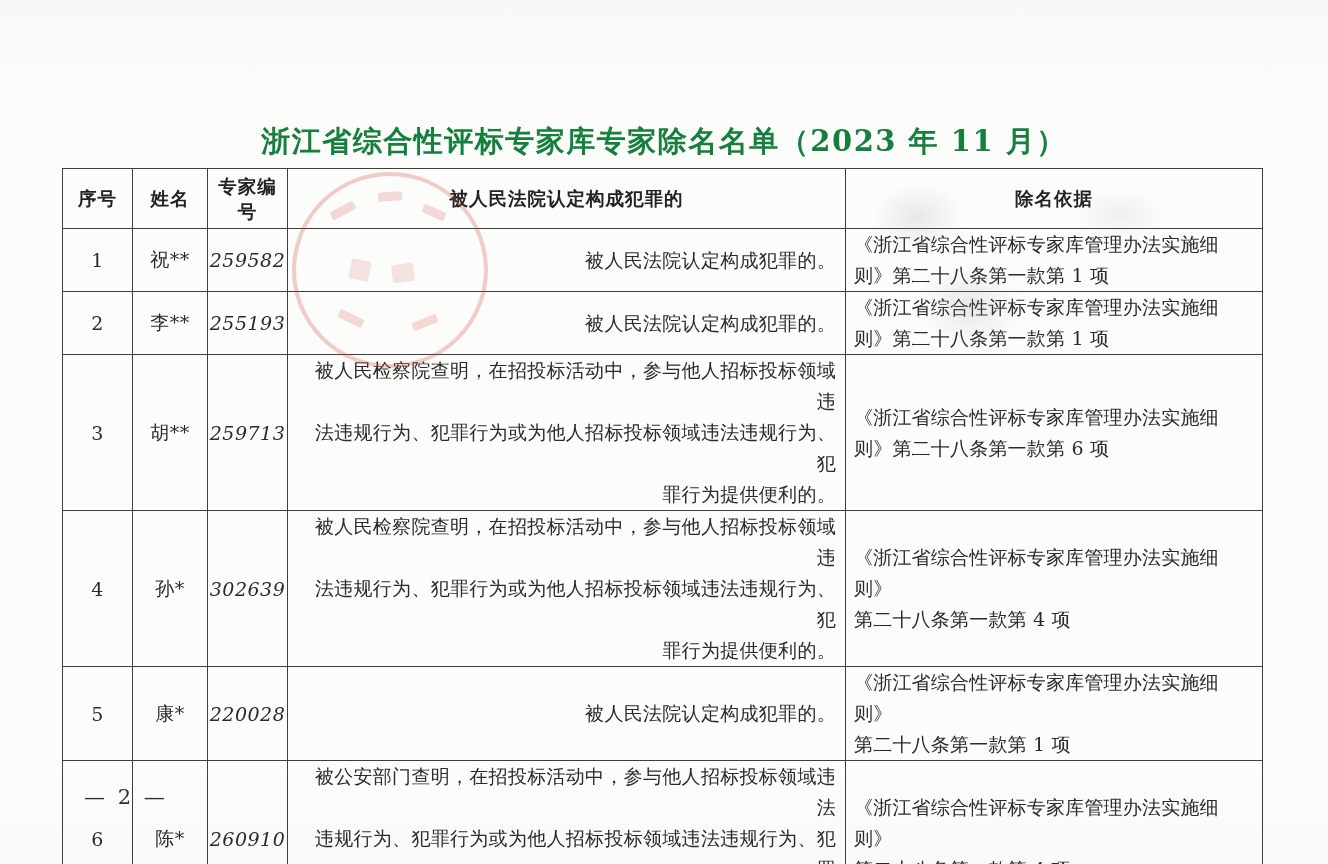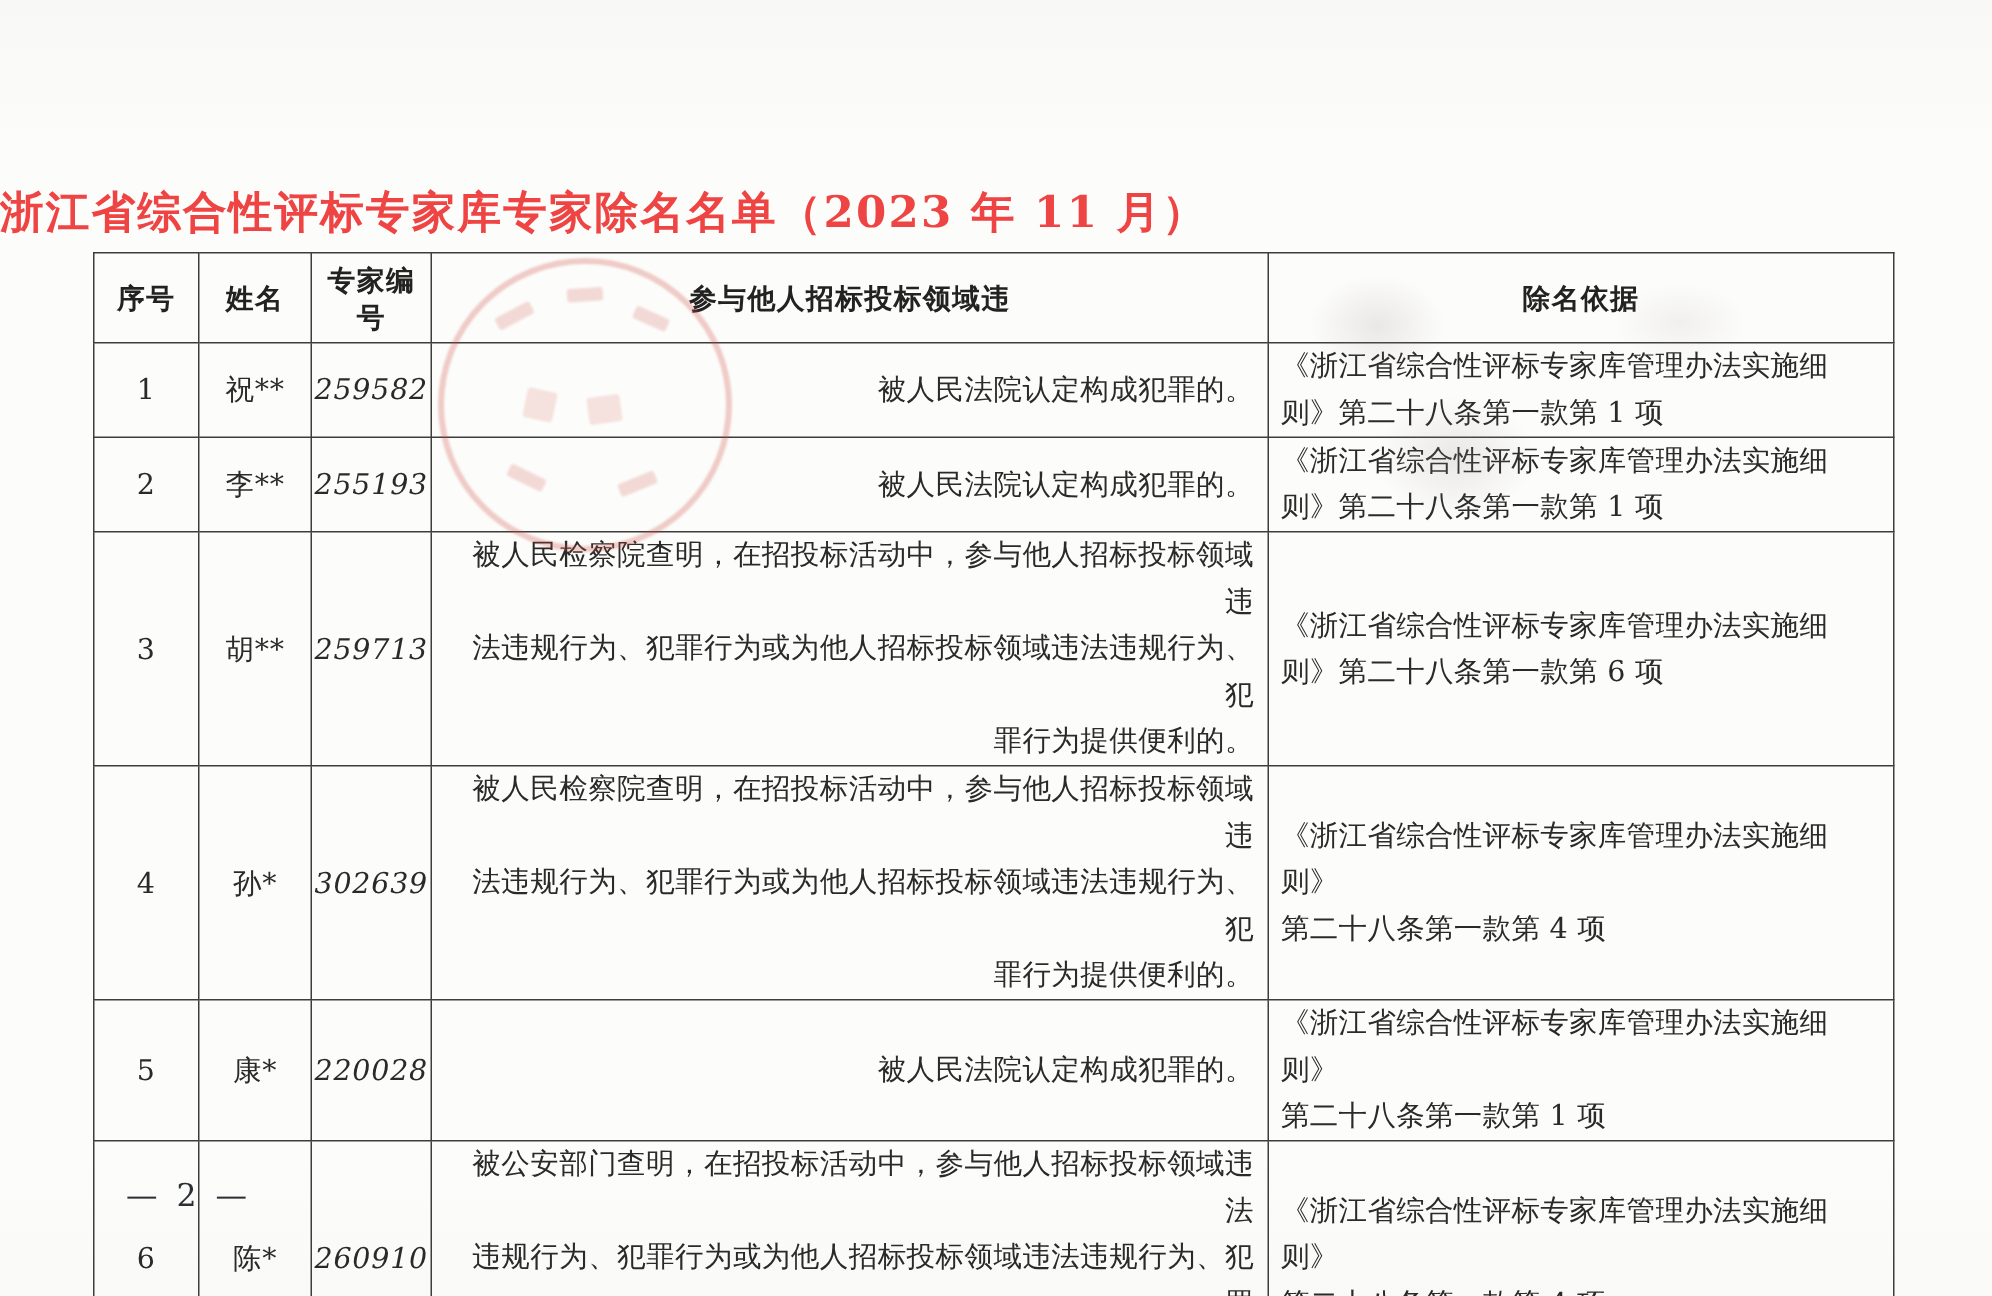--- a/index.html
+++ b/index.html
@@ -20,25 +20,25 @@
     position: absolute;
     inset: 0;
     background: linear-gradient(180deg, rgba(240,240,238,.35), rgba(252,252,250,0) 12%, rgba(252,252,250,0) 90%, rgba(243,243,241,.3));
     pointer-events: none;
   }
   .page-title {
     position: absolute;
     top: 103px;
     left: 0;
     right: 0;
-    text-align: left;
+    text-align: center;
     font-size: 29px;
     font-weight: bold;
     letter-spacing: 1.5px;
-    color: #ef4444;
+    color: #15803d;
   }
   table.roster {
     position: absolute;
     left: 62px;
     top: 168px;
     width: 1200px;
     border-collapse: collapse;
     table-layout: fixed;
   }
   table.roster th, table.roster td {
@@ -142,21 +142,21 @@
     <col style="width:75px">
     <col style="width:80px">
     <col style="width:558px">
     <col style="width:417px">
   </colgroup>
   <thead>
     <tr>
       <th>序号</th>
       <th>姓名</th>
       <th>专家编号</th>
-      <th>参与他人招标投标领域违</th>
+      <th>被人民法院认定构成犯罪的</th>
       <th>除名依据</th>
     </tr>
   </thead>
   <tbody>
       <tr>
         <td class="col-no">1</td>
         <td class="col-name">祝**</td>
         <td class="col-expert_id">259582</td>
         <td class="col-circumstance">被人民法院认定构成犯罪的。</td>
         <td class="col-basis">《浙江省综合性评标专家库管理办法实施细

